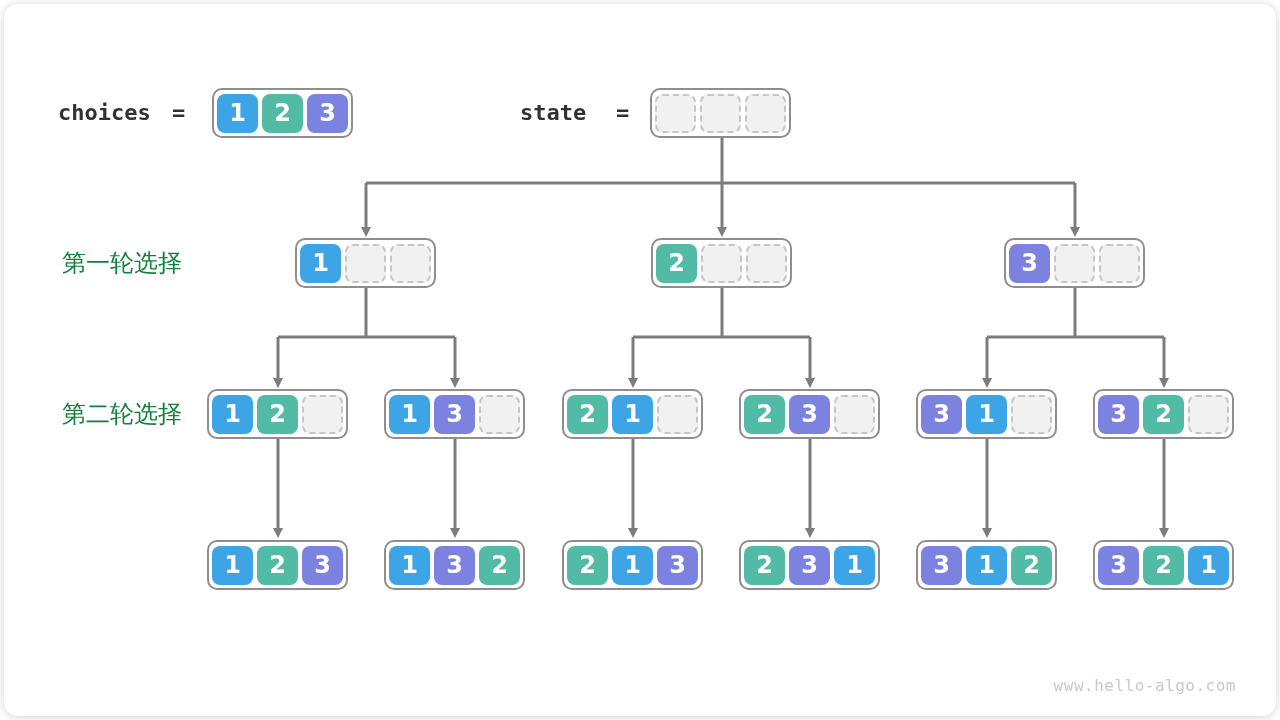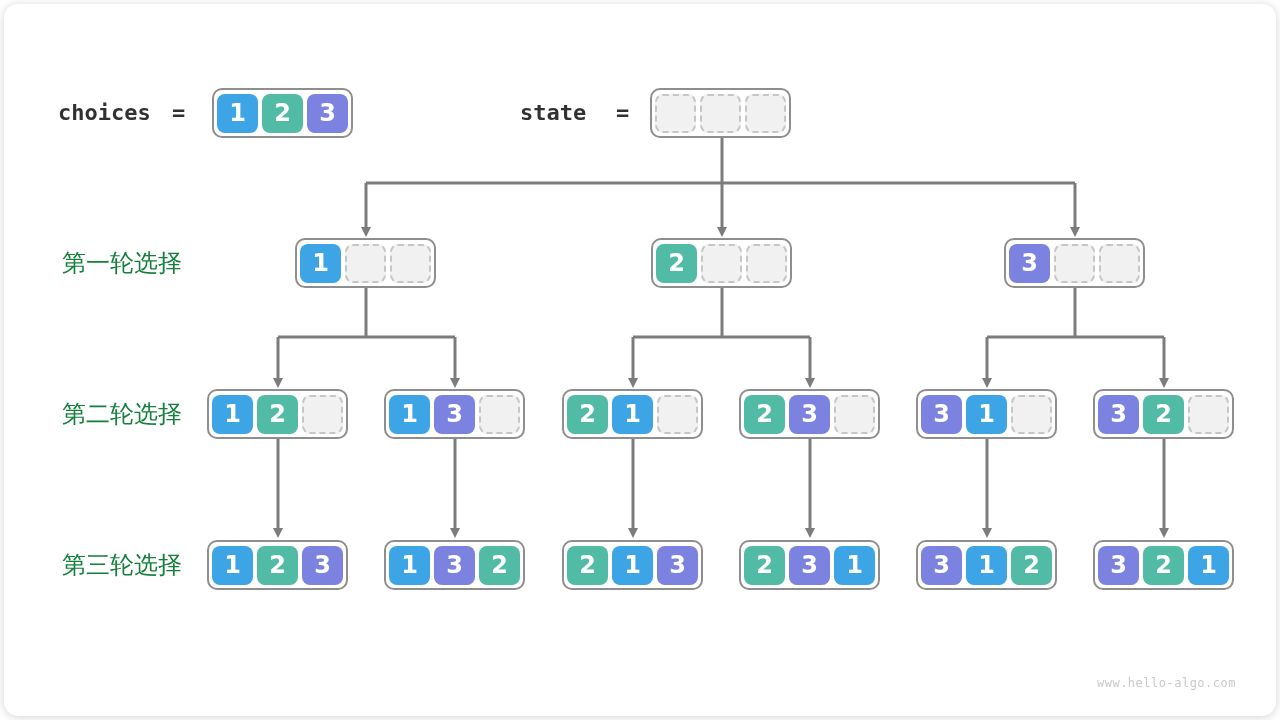--- a/index.html
+++ b/index.html
@@ -92,21 +92,21 @@
     line-height: 50px;
     font-size: 24px;
     color: #15803d;
     white-space: nowrap;
   }
   .watermark {
     position: absolute;
     right: 44px;
     top: 676px;
     font-family: "DejaVu Sans Mono", monospace;
-    font-size: 12px;
+    font-size: 16px;
     color: #c9c9c9;
     letter-spacing: 0.5px;
   }
 </style>
 </head>
 <body>
 
 <div class="card"></div>
 
 <div class="stage">
@@ -156,21 +156,20 @@
   <span class="code-label" style="left:520px">state</span>
   <span class="code-label eq" style="left:616px">=</span>
   <div class="node" style="left:650px; top:88px">
     <div class="cell empty"></div>
     <div class="cell empty"></div>
     <div class="cell empty"></div>
   </div>
 
   <span class="round-label" style="top:238px">第一轮选择</span>
   <span class="round-label" style="top:389px">第二轮选择</span>
-  <span class="round-label" style="top:540px">第三轮选择</span>
 
   <div class="node" style="left:295px; top:238px">
     <div class="cell filled" style="background: rgb(61, 164, 229);">1</div>
     <div class="cell empty"></div>
     <div class="cell empty"></div>
   </div>
   <div class="node" style="left:651px; top:238px">
     <div class="cell filled" style="background: rgb(82, 187, 166);">2</div>
     <div class="cell empty"></div>
     <div class="cell empty"></div>

